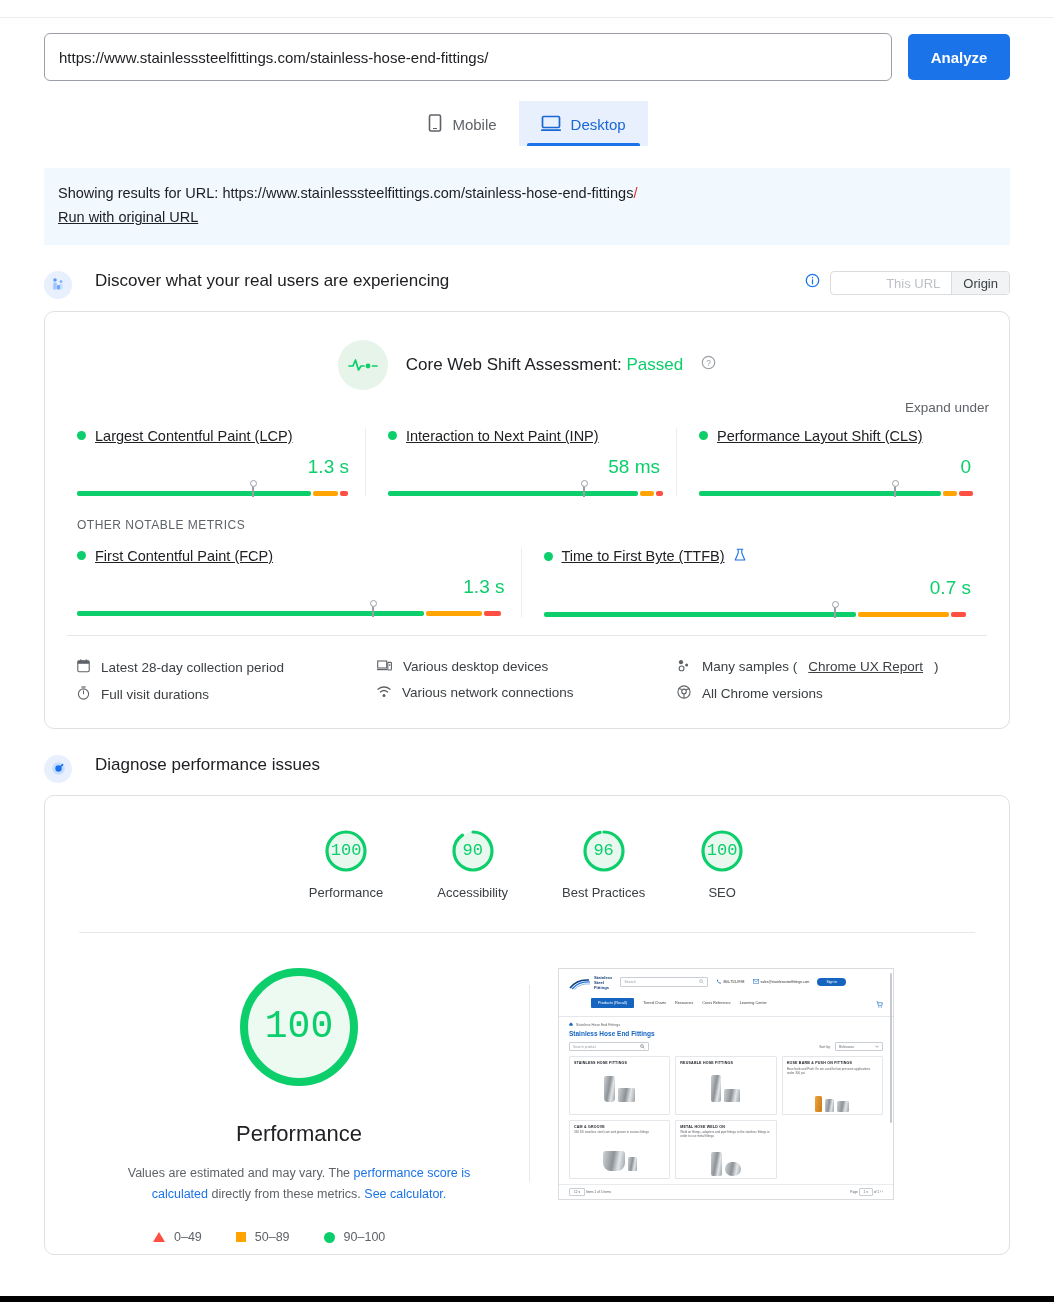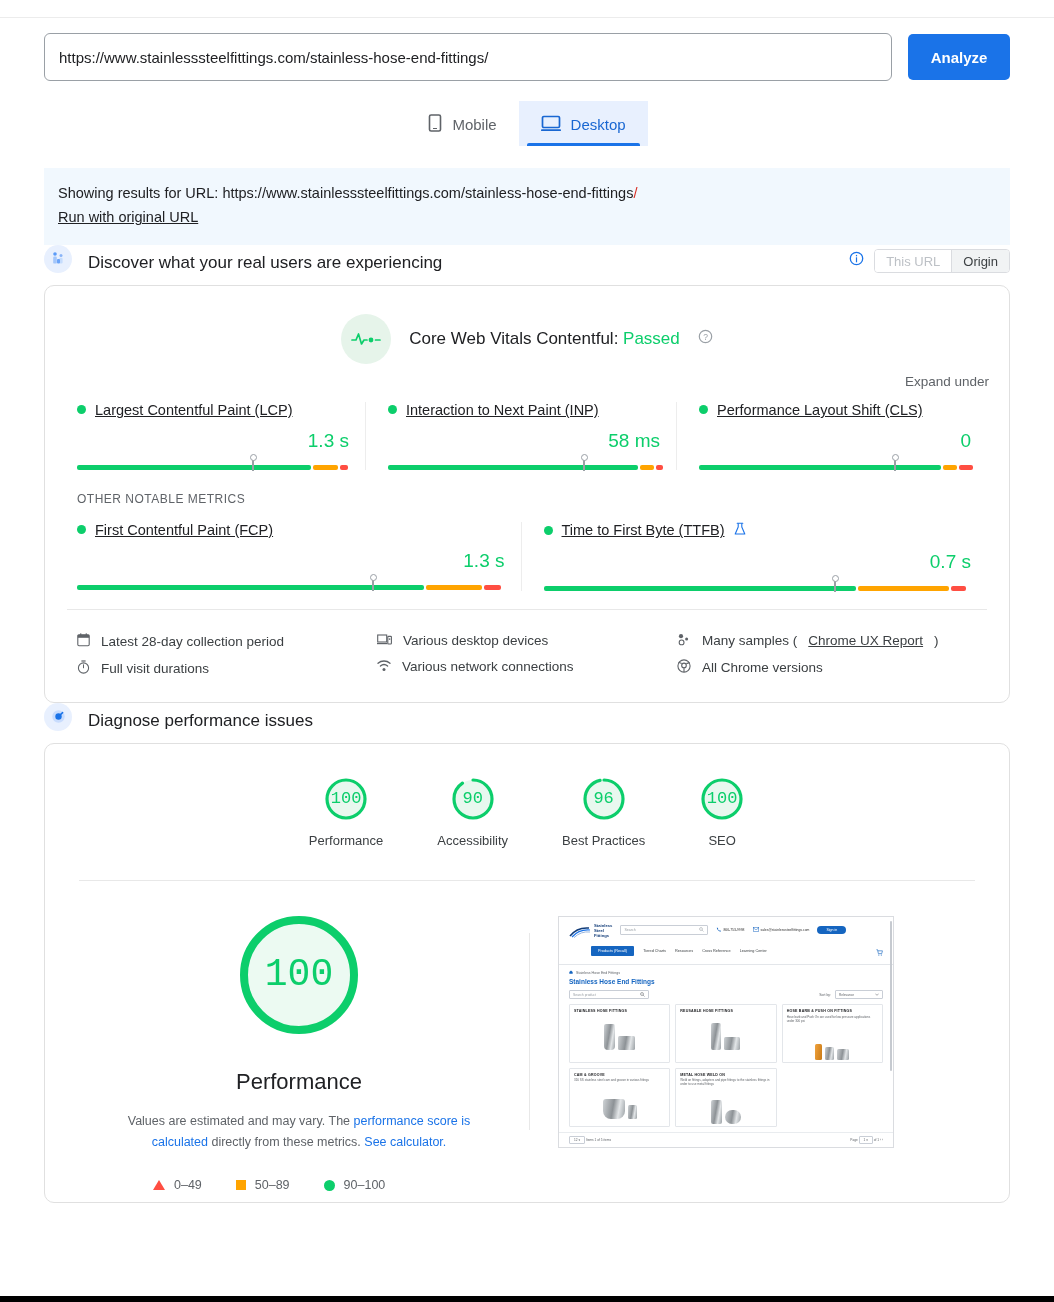--- a/index.html
+++ b/index.html
@@ -43,30 +43,30 @@
 
   
   .notice {
     margin-top:22px; background:#f1f8fe; padding:14px 14px 16px;
     font-size:14.5px; color:#202124; line-height:1.55;
   }
   .notice .slash { color:#d93025; }
   .notice a { color:#202124; text-decoration:underline; display:inline-block; margin-top:2px; }
 
   
-  .section-head { display:flex; align-items:flex-end; gap:16px; }
+  .section-head { display:flex; align-items:flex-start; gap:23px; margin-top:26px; }
   .section-head h2 { font-size:17px; font-weight:normal; margin:0; color:#202124; flex:1; }
   .sec-icon {
     width:28px; height:28px; border-radius:50%; background:#e8f0fe;
     display:flex; align-items:center; justify-content:center; flex:none;
   }
   .toggle-group { display:flex; align-items:center; gap:10px; }
   .seg {
     display:flex; border:1px solid #dadce0; border-radius:4px; overflow:hidden;
-    font-size:13px; height:24px;
+    font-size:13px; height:24px;padding-left:44px;
   }
   .seg div { padding:3px 11px; cursor:pointer; line-height:17px; }
   .seg .off { color:#bdc1c6; background:#fff; }
   .seg .on { color:#3c4043; background:#f1f3f4; border-left:1px solid #dadce0; }
 
   
   .card { border:1px solid #e0e0e0; border-radius:10px; margin-top:12px; background:#fff; }
 
   
   .cwv-head { display:flex; align-items:center; justify-content:center; gap:18px; padding:28px 0 8px; }
@@ -253,21 +253,21 @@
   <div class="card">
     <div class="cwv-head">
       <span class="pulse-circle">
         <svg width="30" height="16" viewBox="0 0 30 16">
           <path d="M1 9 H5 L7.5 3 L10.5 13 L13 9 H16" fill="none" stroke="#0cce6b" stroke-width="1.7" stroke-linejoin="round" stroke-linecap="round"></path>
           <circle cx="20" cy="9" r="2.4" fill="#0cce6b"></circle>
           <path d="M24.5 9 H29" fill="none" stroke="#0cce6b" stroke-width="1.7" stroke-linecap="round"></path>
         </svg>
       </span>
       <div class="cwv-title">
-        <span>Core Web Vitals Contentful: </span><span class="passed">Passed</span>
+        <span>Core Web Shift Assessment: </span><span class="passed">Passed</span>
       </div>
       <span>
         <svg width="15" height="15" viewBox="0 0 15 15">
             <circle cx="7.5" cy="7.5" r="6.2" fill="none" stroke="#9aa0a6" stroke-width="1.2"></circle>
             <text x="7.5" y="10.8" font-size="8.5" fill="#9aa0a6" text-anchor="middle" font-family="Liberation Sans, sans-serif">?</text>
           </svg>
       </span>
     </div>
 
     <div class="expand-row">

